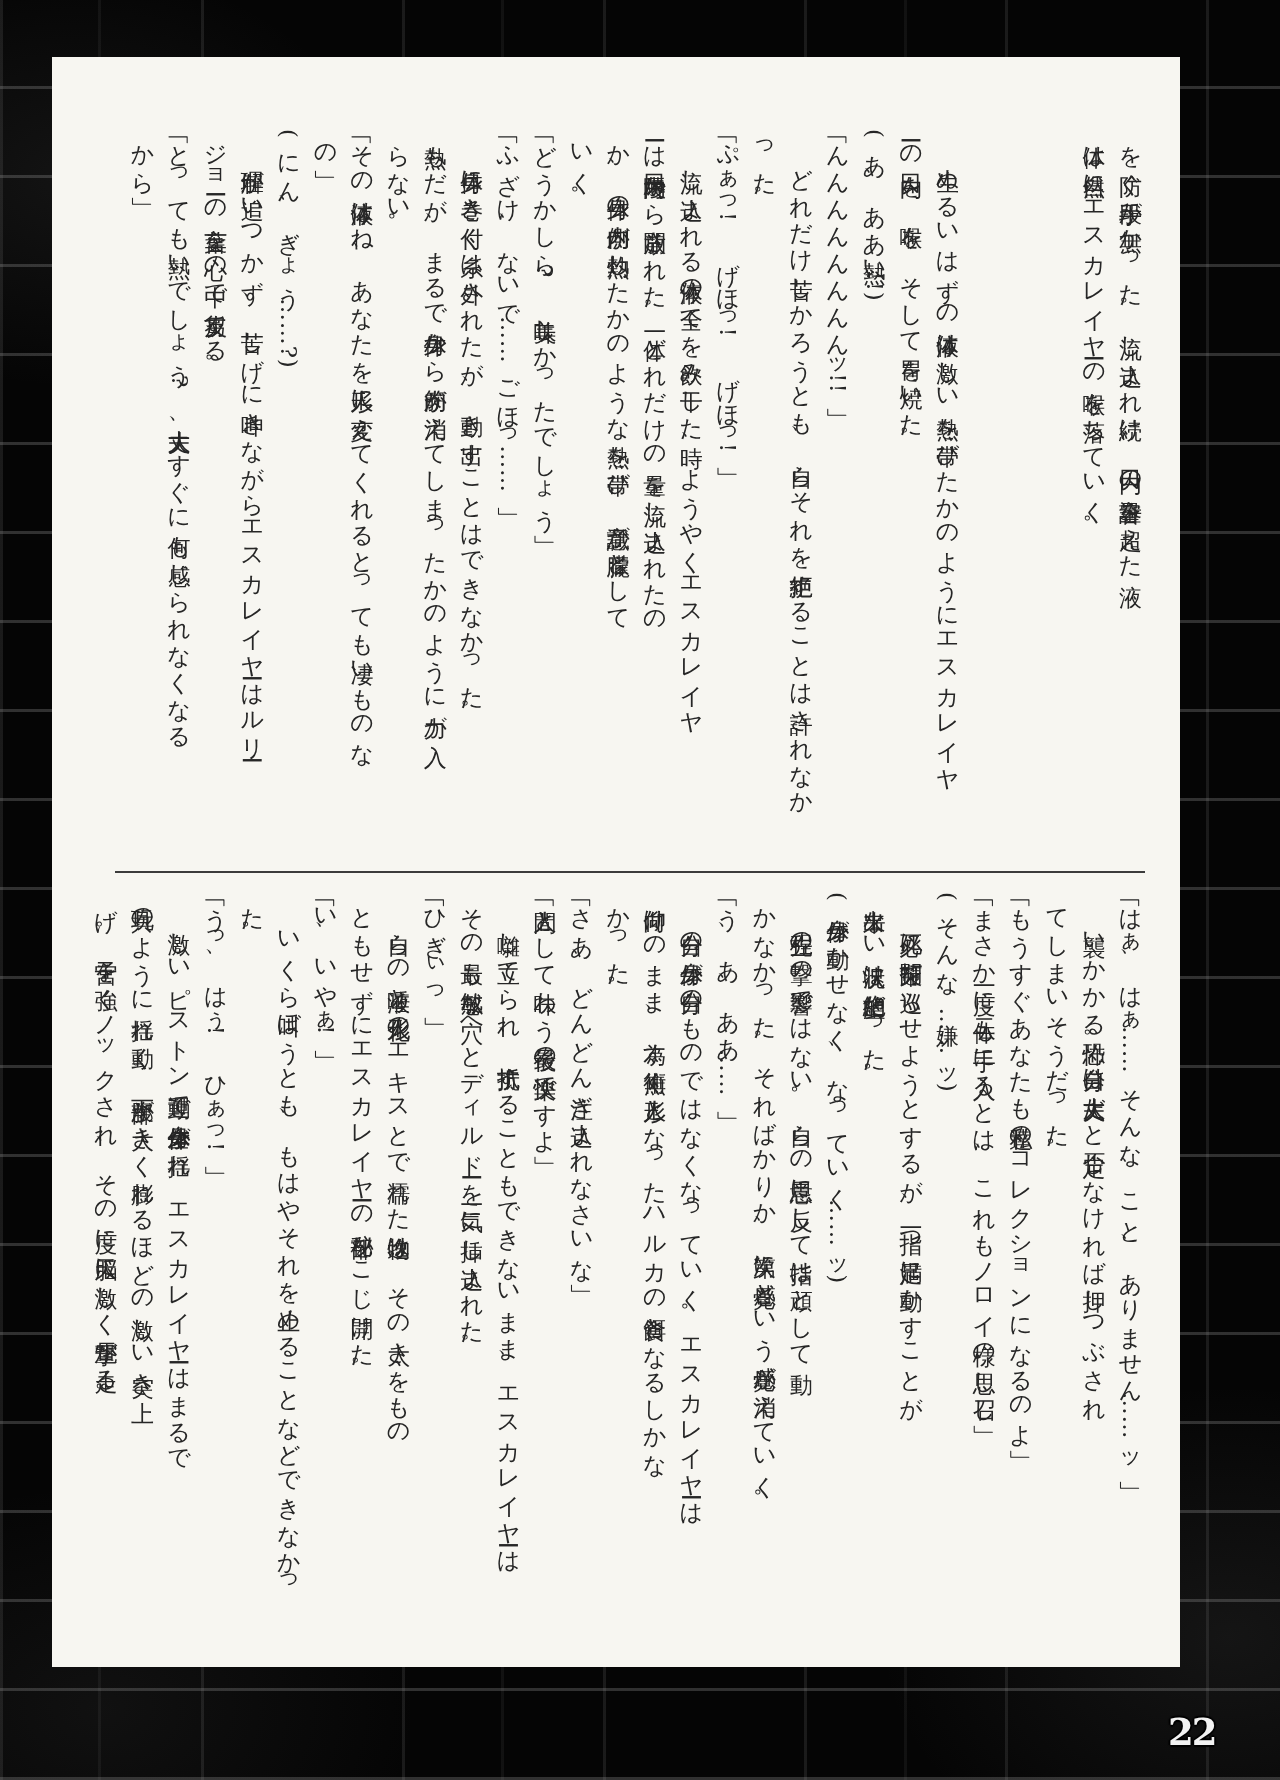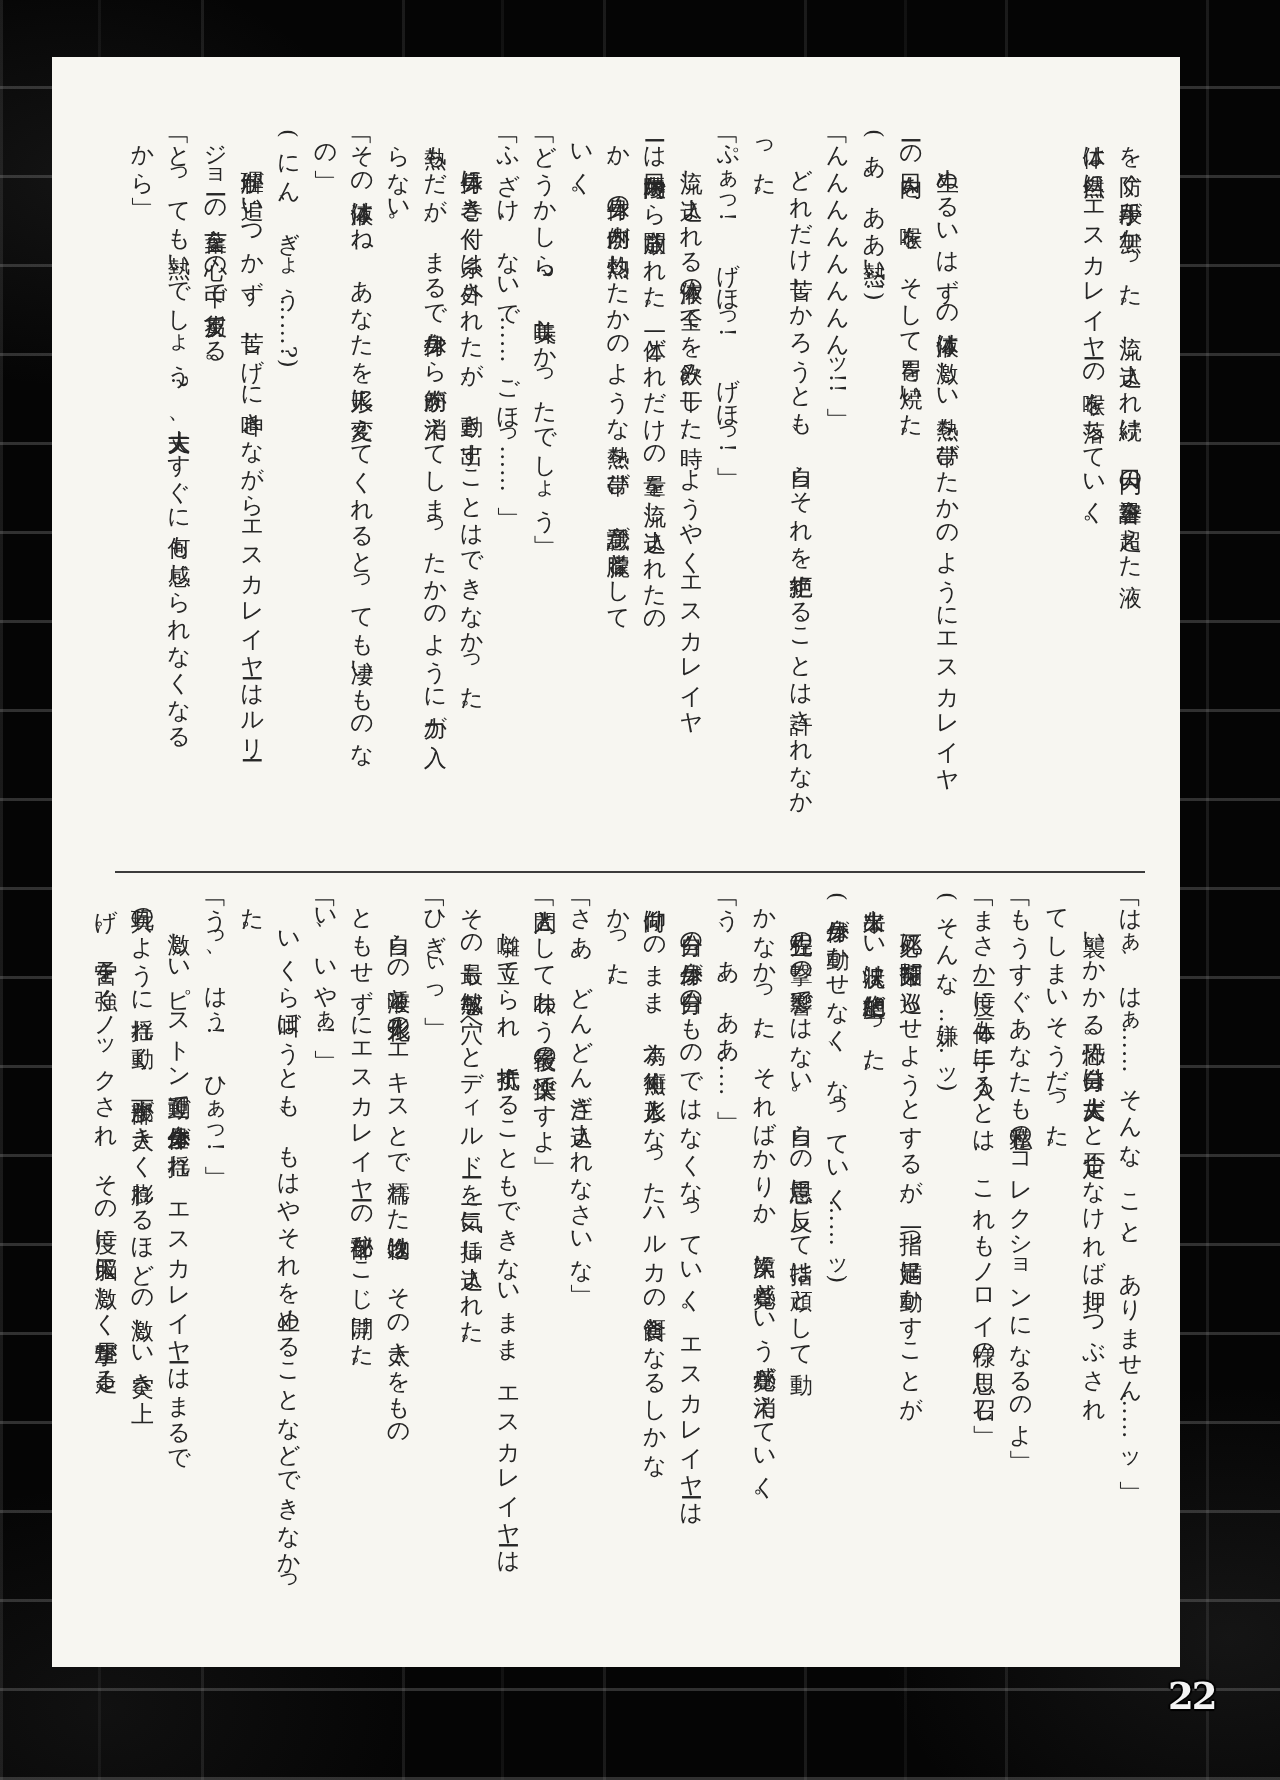--- a/index.html
+++ b/index.html
@@ -30,21 +30,21 @@
   }
   .vsection p { margin:0; padding:0; }
   .vsection p.indent { text-indent:24px; }
   .vsection-top { top:72px; }
   .vsection-bottom { top:835px; }
   .divider {
     position:absolute; left:63px; top:814px; width:1030px; height:2px;
     background:#3c3c3c;
   }
   .pagenum {
-    position:absolute; left:1168px; top:1674px; width:70px;
+    position:absolute; left:1168px; top:1710px; width:70px;
     font-size:37px; font-weight:bold; color:#f2f2f2; letter-spacing:-2px;
     text-shadow:-2px 0 1px #000, 2px 0 1px #000, 0 -2px 1px #000, 0 2px 1px #000;
   }
 </style>
 </head>
 <body>
 
 <div class="scene">
   <div class="bricks"></div>
   <div class="paper">

